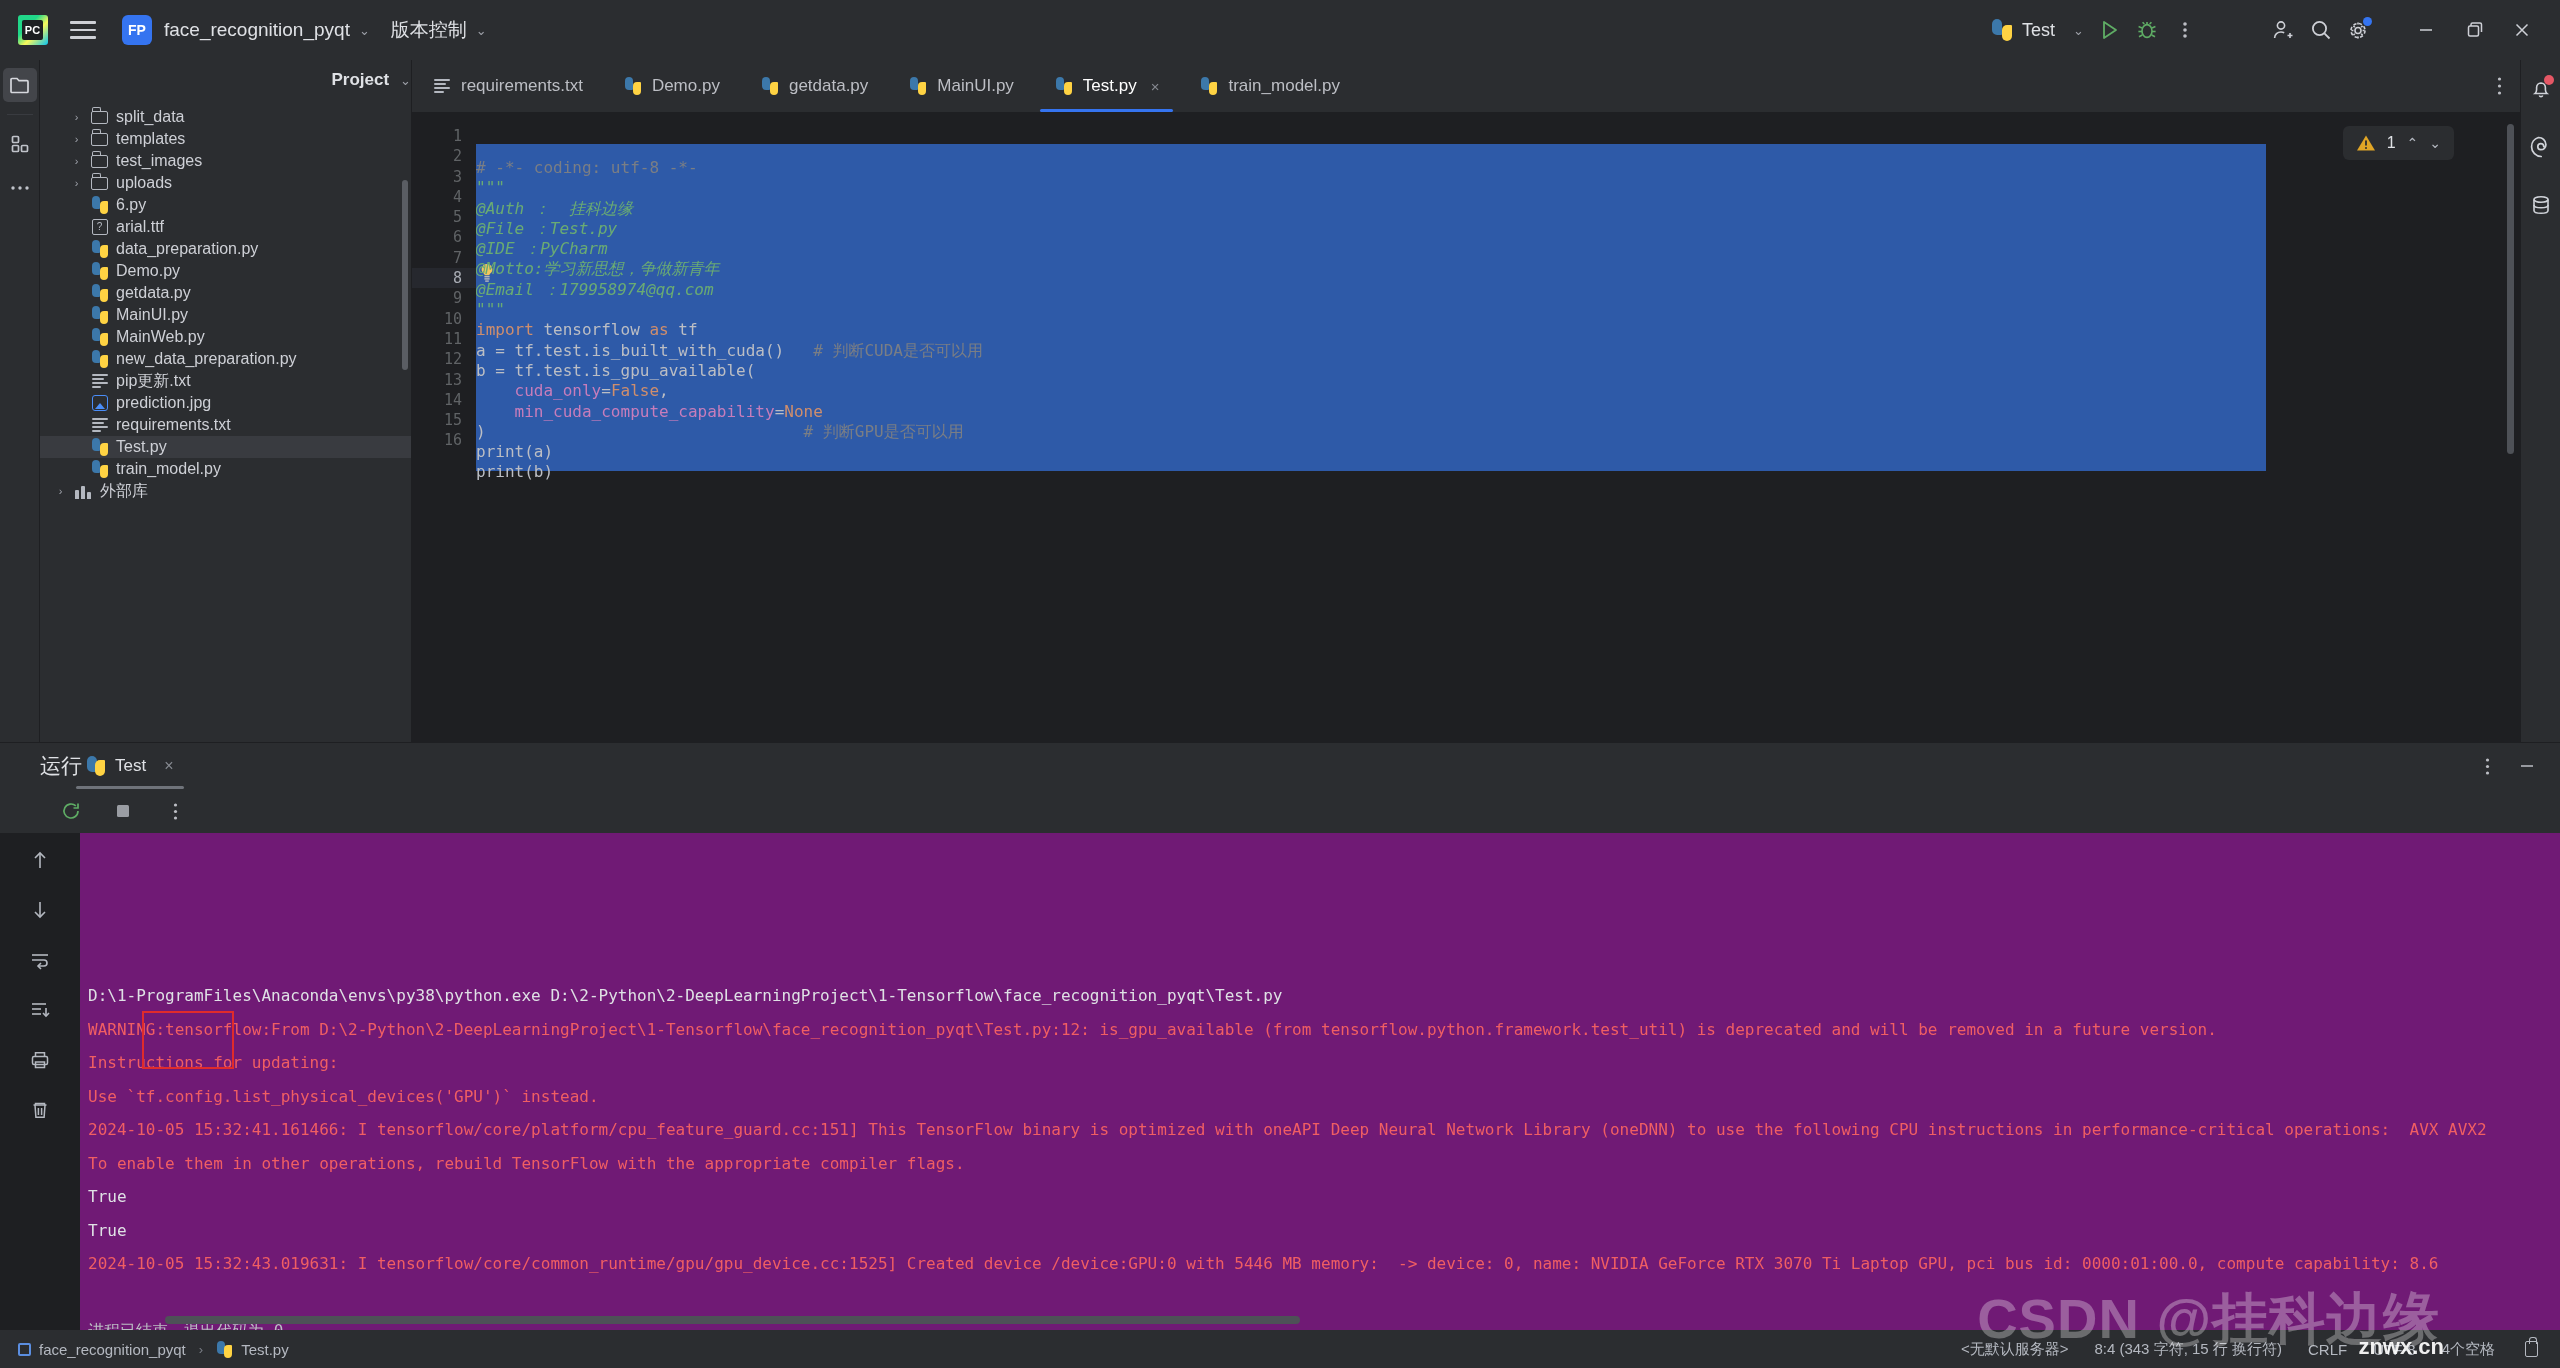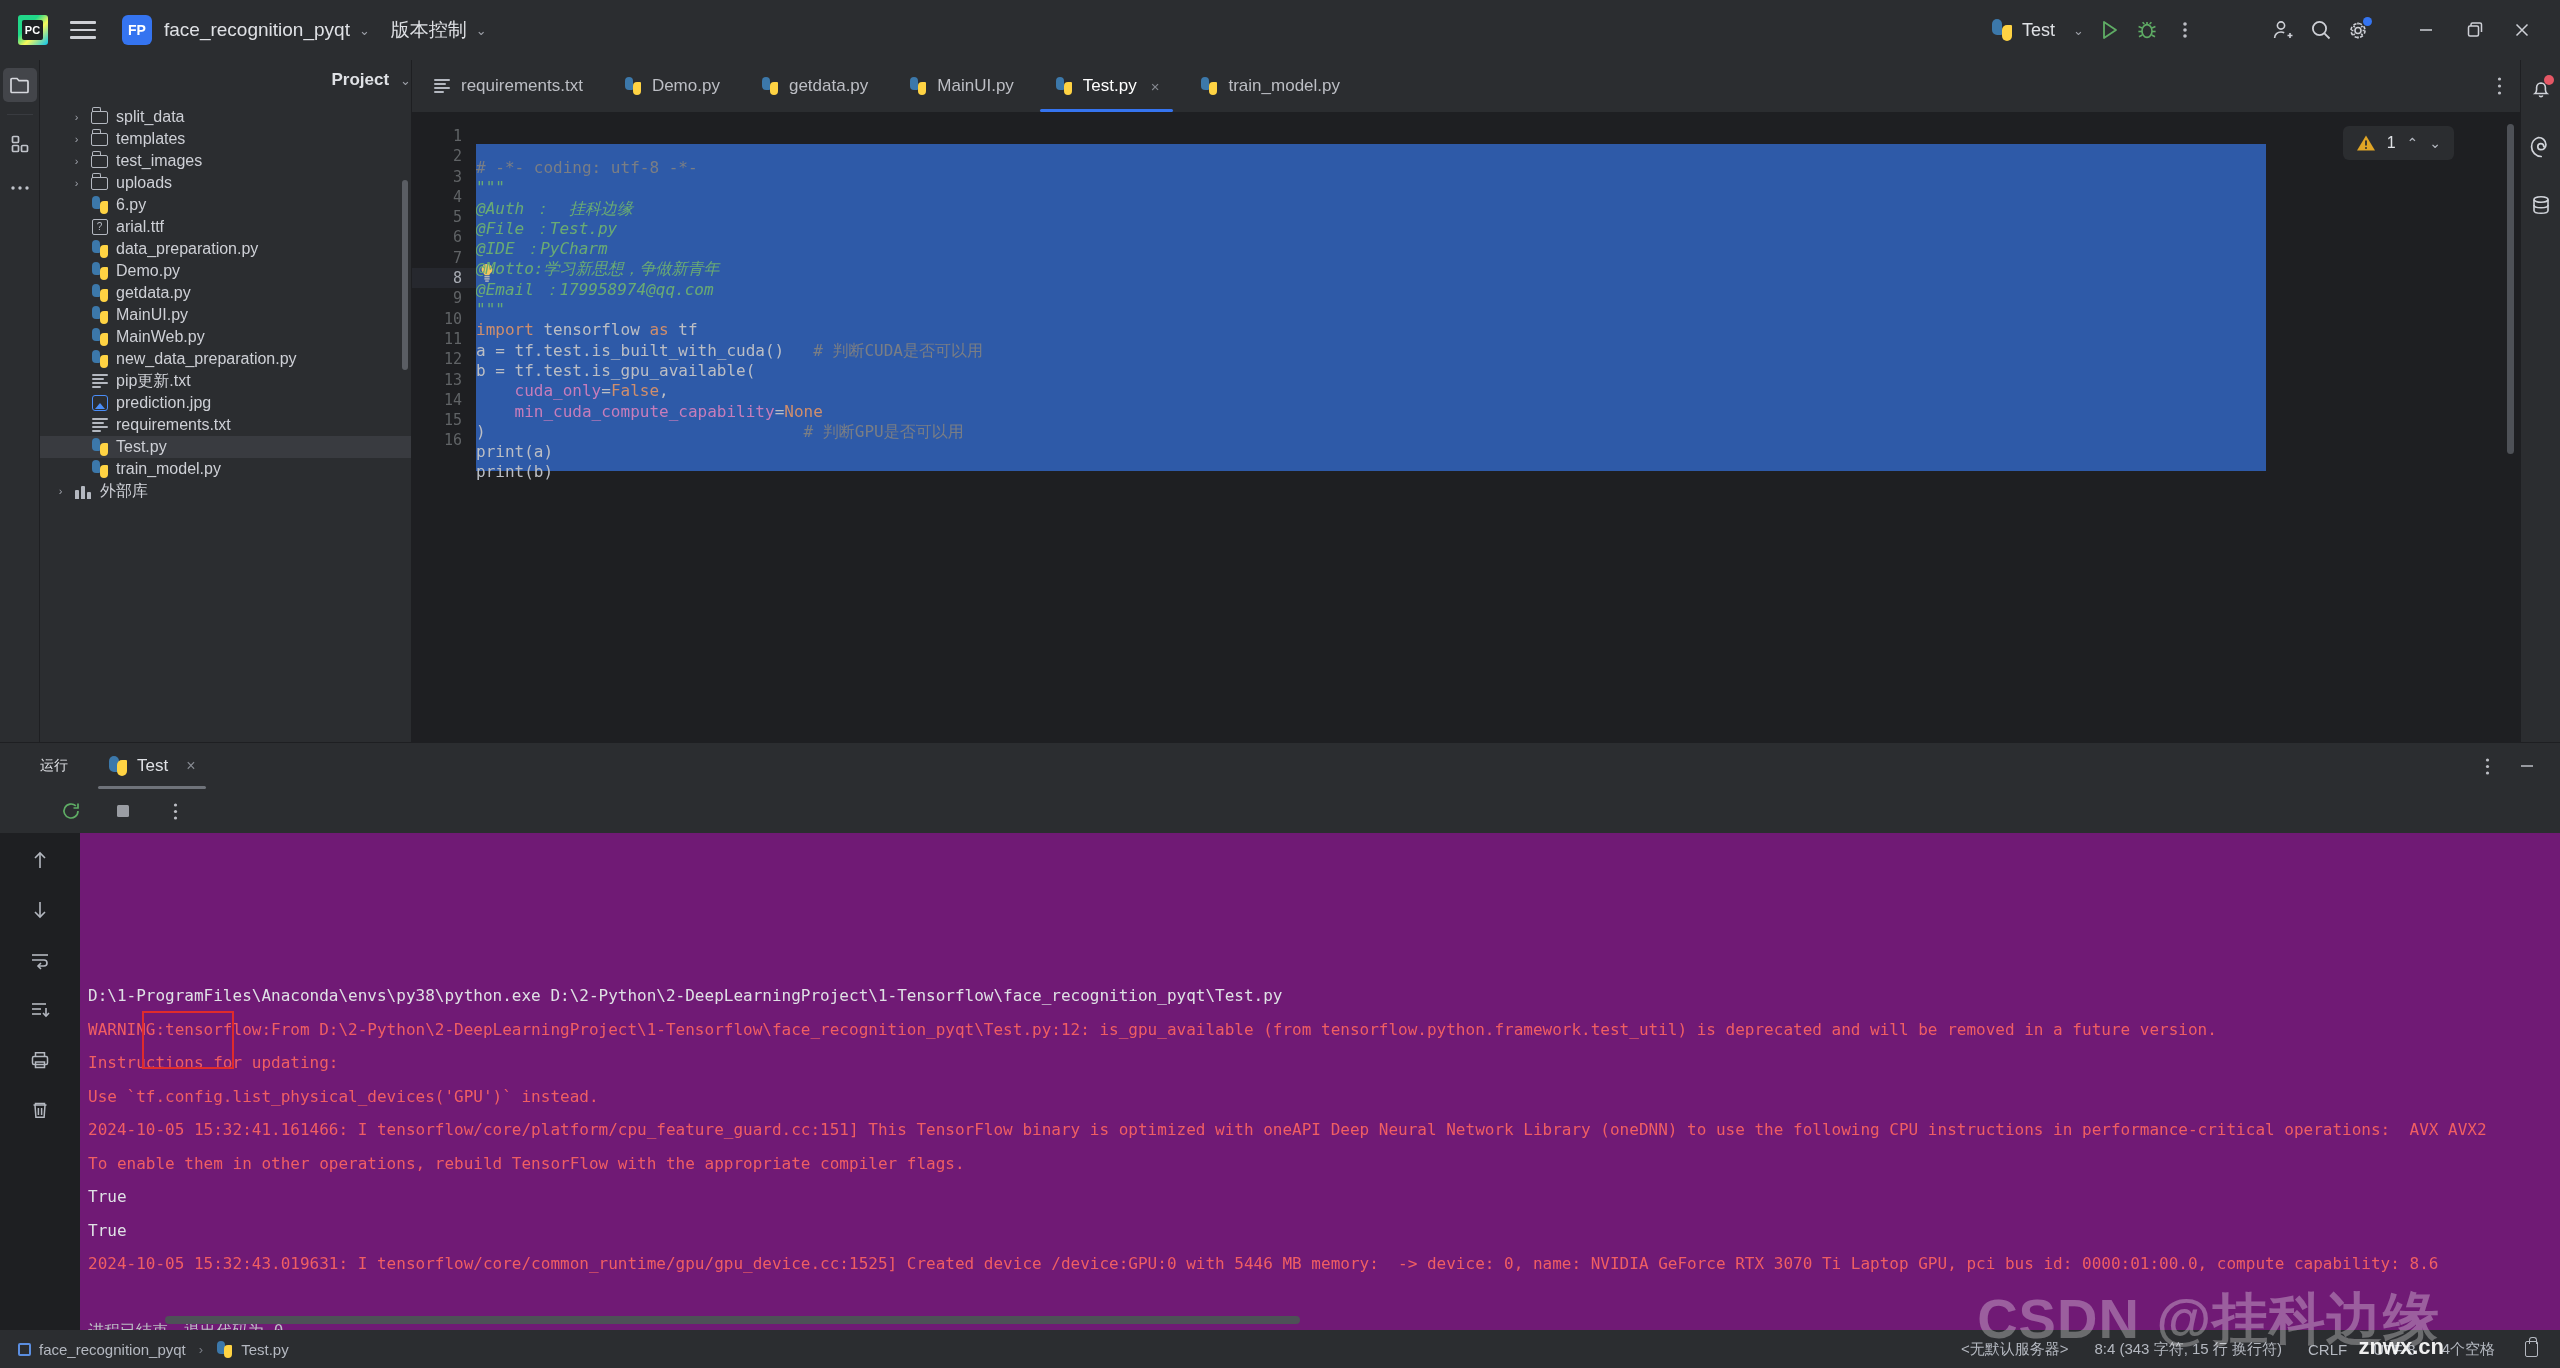--- a/index.html
+++ b/index.html
@@ -141,21 +141,21 @@
   .scroll-right { position:absolute; right:6px; top:12px; width:7px; height:330px; background:#4e5157; border-radius:4px;}
 
   
   .rightbar { width:40px; flex:0 0 40px; background:#2b2d30; display:flex; flex-direction:column; align-items:center; padding-top:12px; border-left:1px solid #1e1f22;}
   .rb-ico { width:34px; height:34px; display:flex; align-items:center; justify-content:center; margin-bottom:24px; cursor:pointer; position:relative;}
   .red-dot { position:absolute; right:4px; top:3px; width:10px; height:10px; border-radius:50%; background:#e55765;}
 
   
   .runpanel { height:588px; flex:0 0 588px; display:flex; flex-direction:column; background:#1e1f22; border-top:1px solid #1e1f22;}
   .rp-header { height:46px; flex:0 0 46px; background:#2b2d30; display:flex; align-items:center; padding-left:40px; position:relative;}
-  .rp-title { font-size:14px; color:#dfe1e5; margin-right:36px;}
+  .rp-title { font-size:21px; color:#dfe1e5; }
   .rp-tab { display:flex; align-items:center; gap:9px; font-size:17px; color:#dfe1e5; position:relative; height:46px; padding:0 4px;}
   .rp-tab::after { content:""; position:absolute; left:-6px; right:-6px; bottom:0; height:3px; background:#6f737a; border-radius:2px;}
   .rp-tab .close { color:#868a91; font-size:16px; margin-left:9px; cursor:pointer;}
   .rp-actions { margin-left:auto; display:flex; align-items:center; gap:6px; padding-right:16px;}
   .rp-act { width:34px; height:34px; display:flex; align-items:center; justify-content:center; color:#bcbec4; font-size:19px; cursor:pointer;}
 
   .rp-toolbar { height:44px; flex:0 0 44px; background:#2b2d30; display:flex; align-items:center; padding-left:56px; gap:22px;}
   .rp-tb-ico { width:30px; height:30px; display:flex; align-items:center; justify-content:center; cursor:pointer;}
 
   .rp-body { flex:1 1 auto; display:flex; min-height:0; background:#701a75;}

